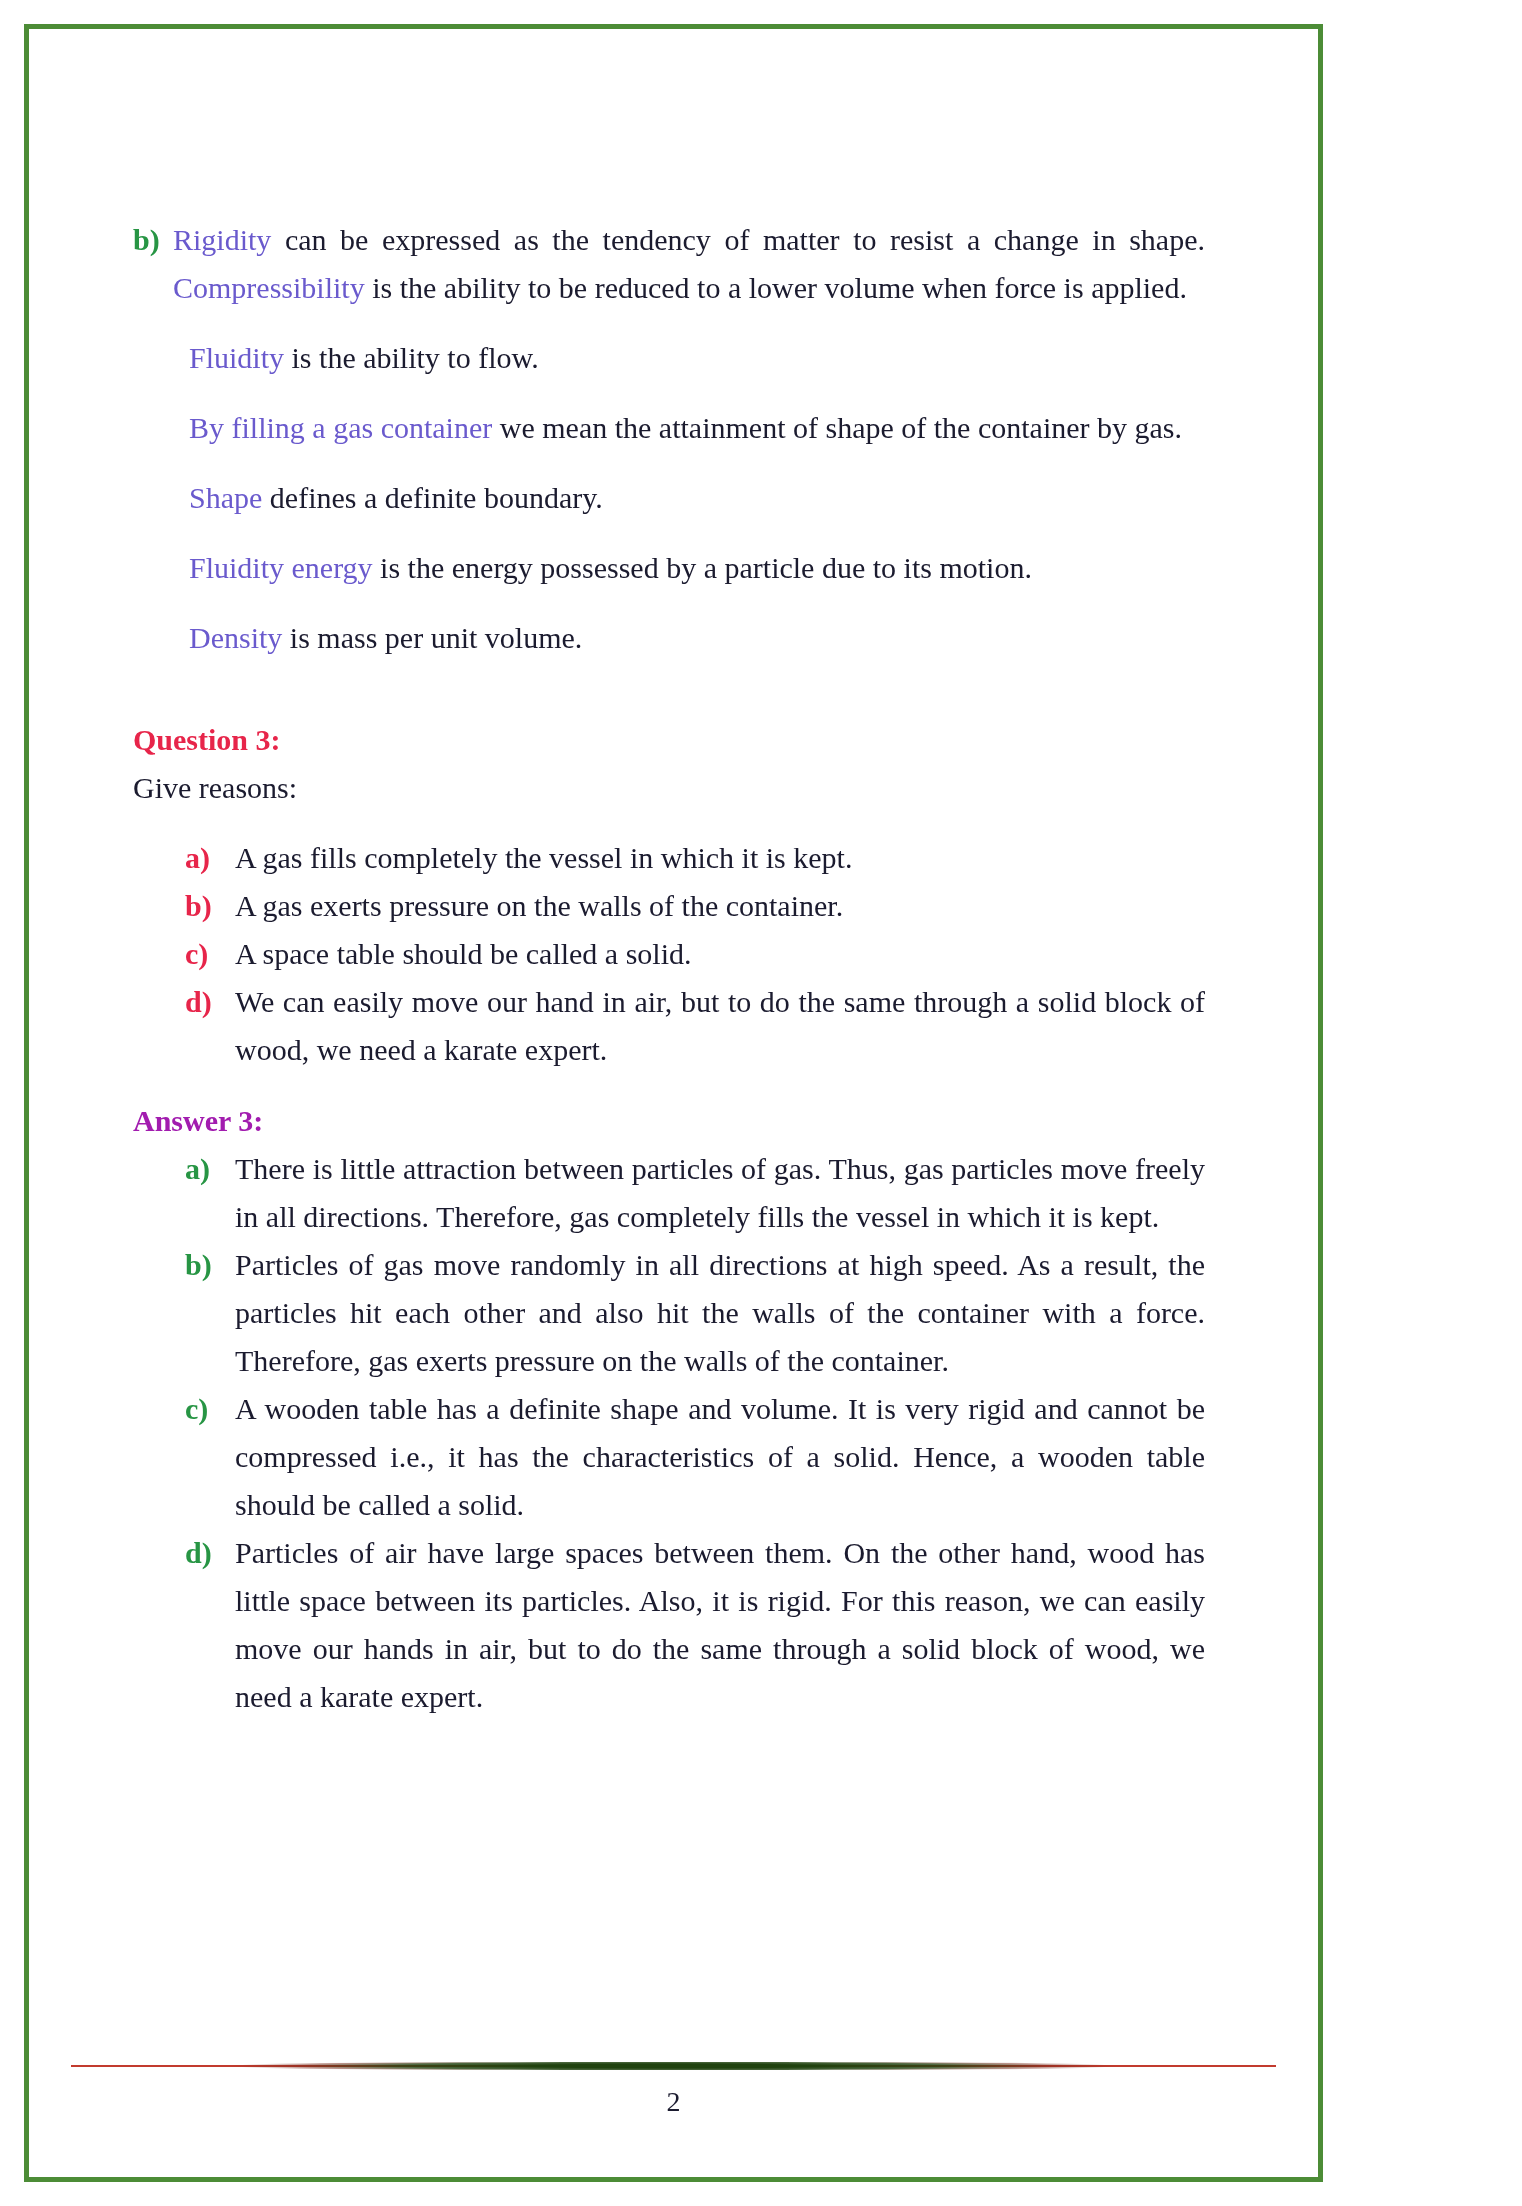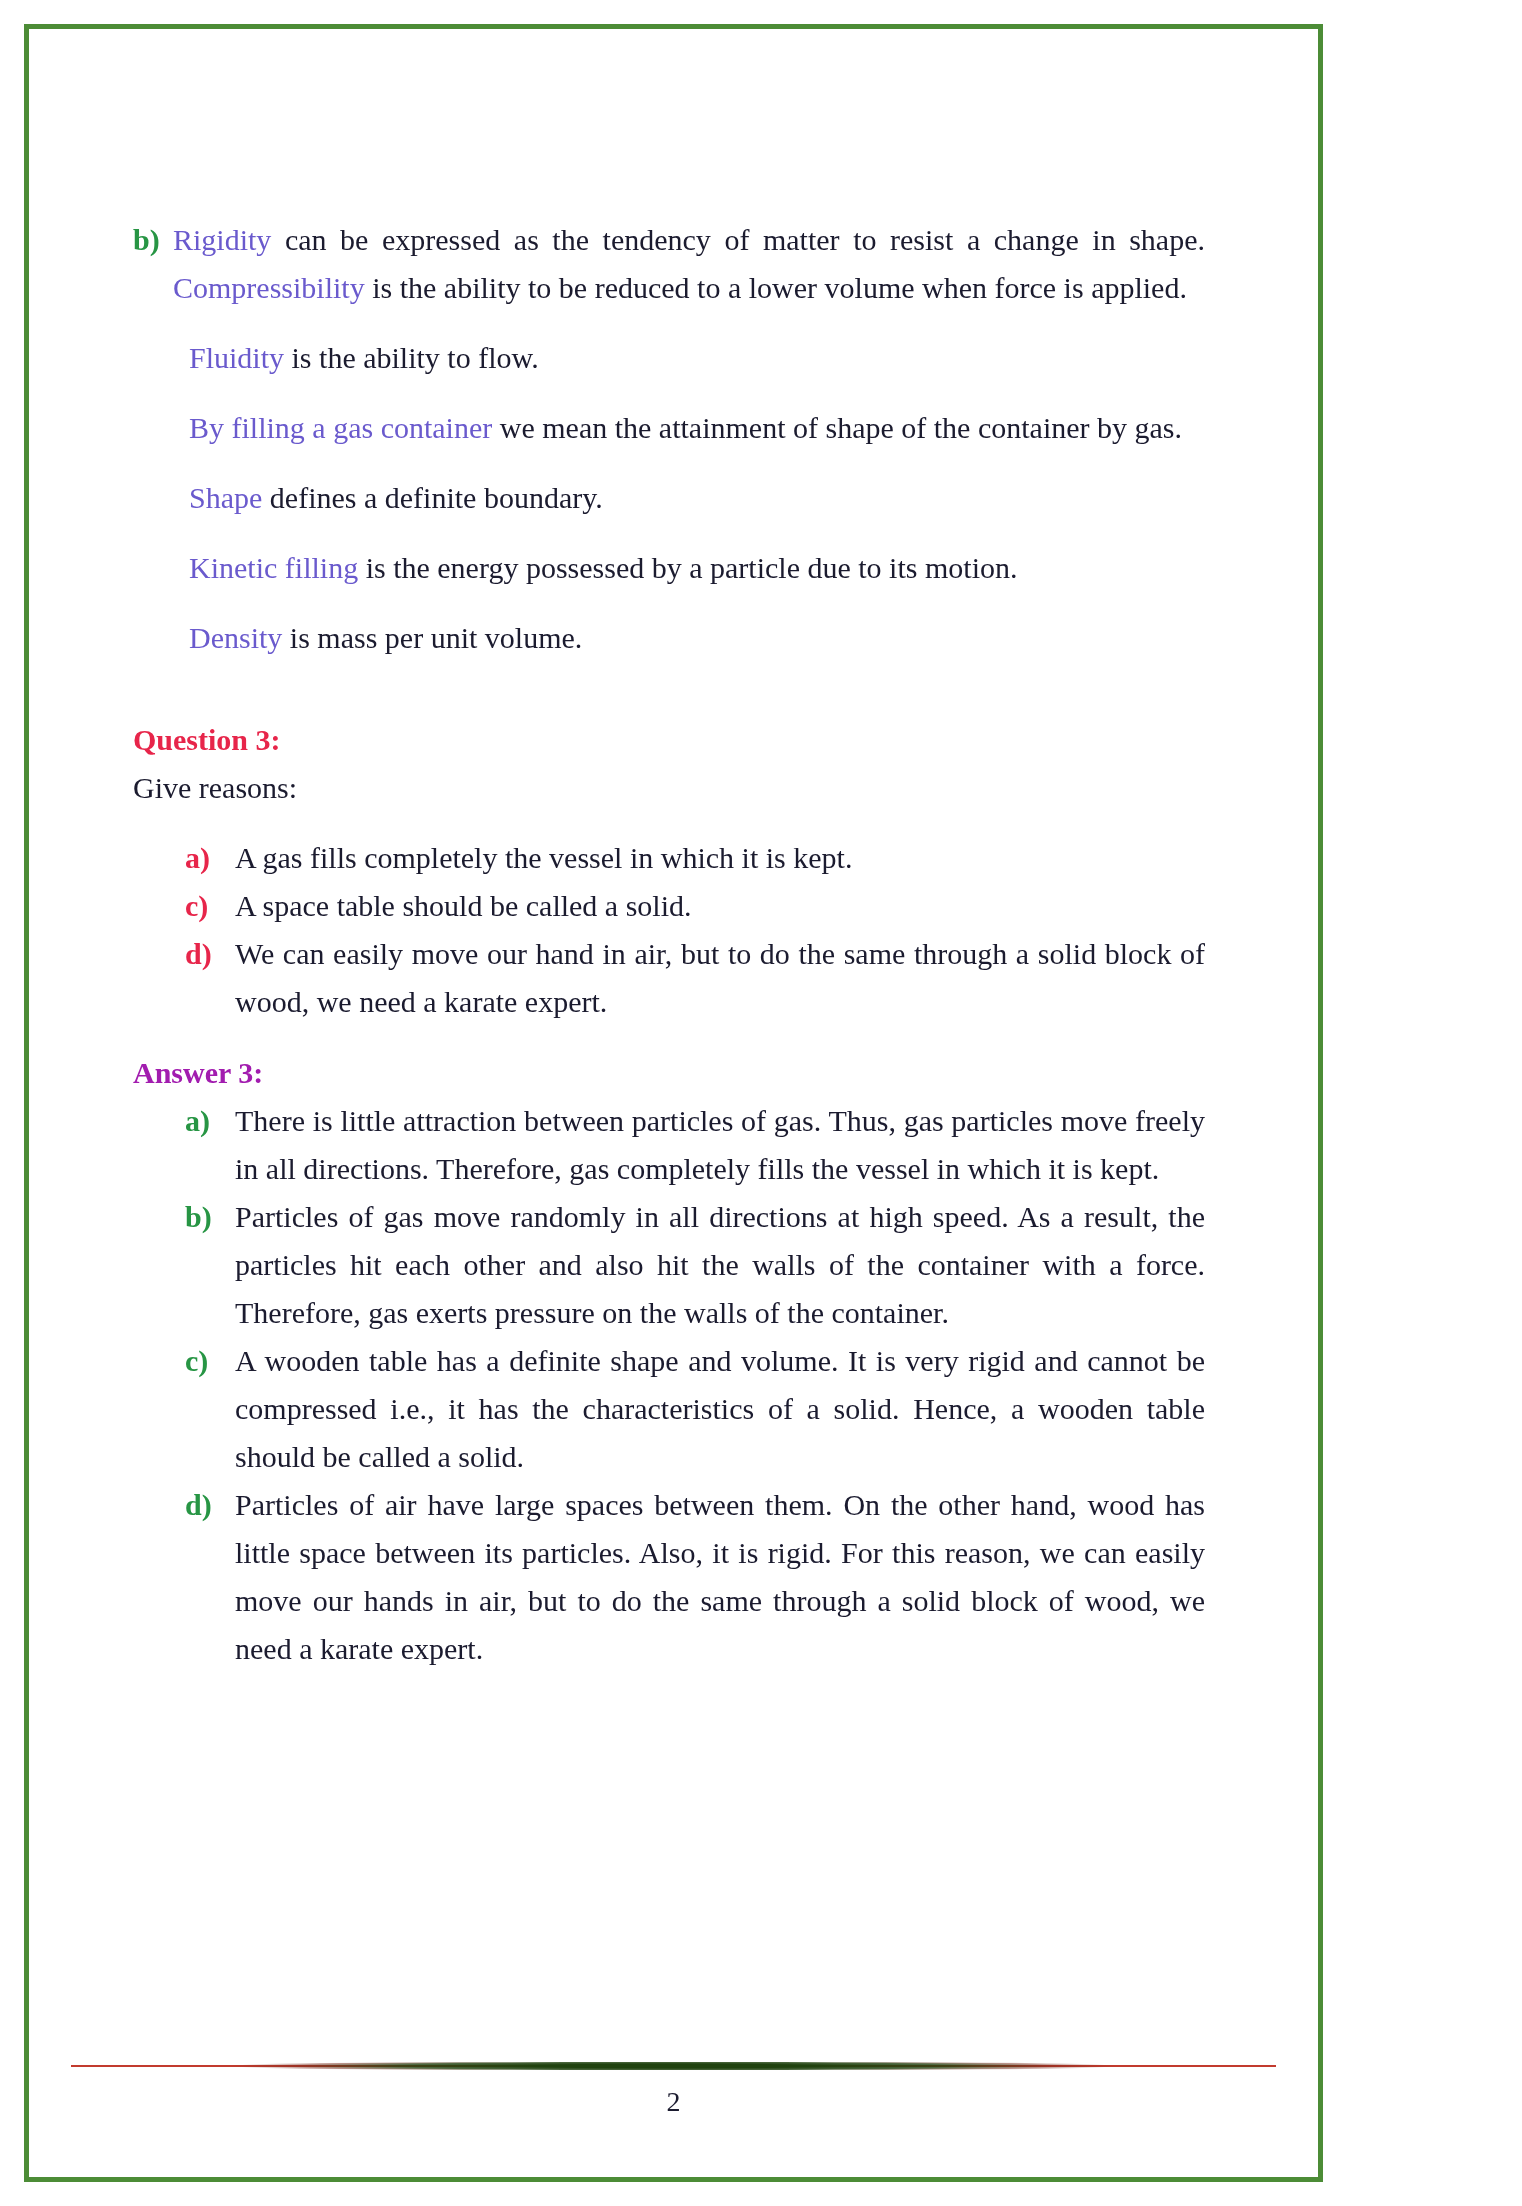--- a/index.html
+++ b/index.html
@@ -121,29 +121,30 @@
   <div class="content">
 
     <p class="hang justify"><span class="blabel">b)</span><span class="term">Rigidity</span><span> can be expressed as the tendency of matter to resist a change in shape. </span><span class="term">Compressibility</span><span> is the ability to be reduced to a lower volume when force is applied.</span></p>
 
     <p class="indent justify"><span class="term">Fluidity</span><span> is the ability to flow.</span></p>
 
     <p class="indent justify"><span class="term">By filling a gas container</span><span> we mean the attainment of shape of the container by gas.</span></p>
 
     <p class="indent justify"><span class="term">Shape</span><span> defines a definite boundary.</span></p>
 
-    <p class="indent justify"><span class="term">Kinetic filling</span><span> is the energy possessed by a particle due to its motion.</span></p>
+    <p class="indent justify"><span class="term">Fluidity energy</span><span> is the energy possessed by a particle due to its motion.</span></p>
 
     <p class="indent justify"><span class="term">Density</span><span> is mass per unit volume.</span></p>
 
     <h2 class="heading red">Question 3:</h2>
     <p class="sub">Give reasons:</p>
 
     <div class="list">
       <div class="li"><span class="li-label red">a)</span><span>A gas fills completely the vessel in which it is kept.</span></div>
+      <div class="li"><span class="li-label red">b)</span><span>A gas exerts pressure on the walls of the container.</span></div>
       <div class="li"><span class="li-label red">c)</span><span>A space table should be called a solid.</span></div>
       <div class="li"><span class="li-label red">d)</span><span>We can easily move our hand in air, but to do the same through a solid block of wood, we need a karate expert.</span></div>
     </div>
 
     <h2 class="heading green">Answer 3:</h2>
 
     <div class="list answer-list">
       <div class="li"><span class="li-label green">a)</span><span>There is little attraction between particles of gas. Thus, gas particles move freely in all directions. Therefore, gas completely fills the vessel in which it is kept.</span></div>
       <div class="li"><span class="li-label green">b)</span><span>Particles of gas move randomly in all directions at high speed. As a result, the particles hit each other and also hit the walls of the container with a force. Therefore, gas exerts pressure on the walls of the container.</span></div>
       <div class="li"><span class="li-label green">c)</span><span>A wooden table has a definite shape and volume. It is very rigid and cannot be compressed i.e., it has the characteristics of a solid. Hence, a wooden table should be called a solid.</span></div>

